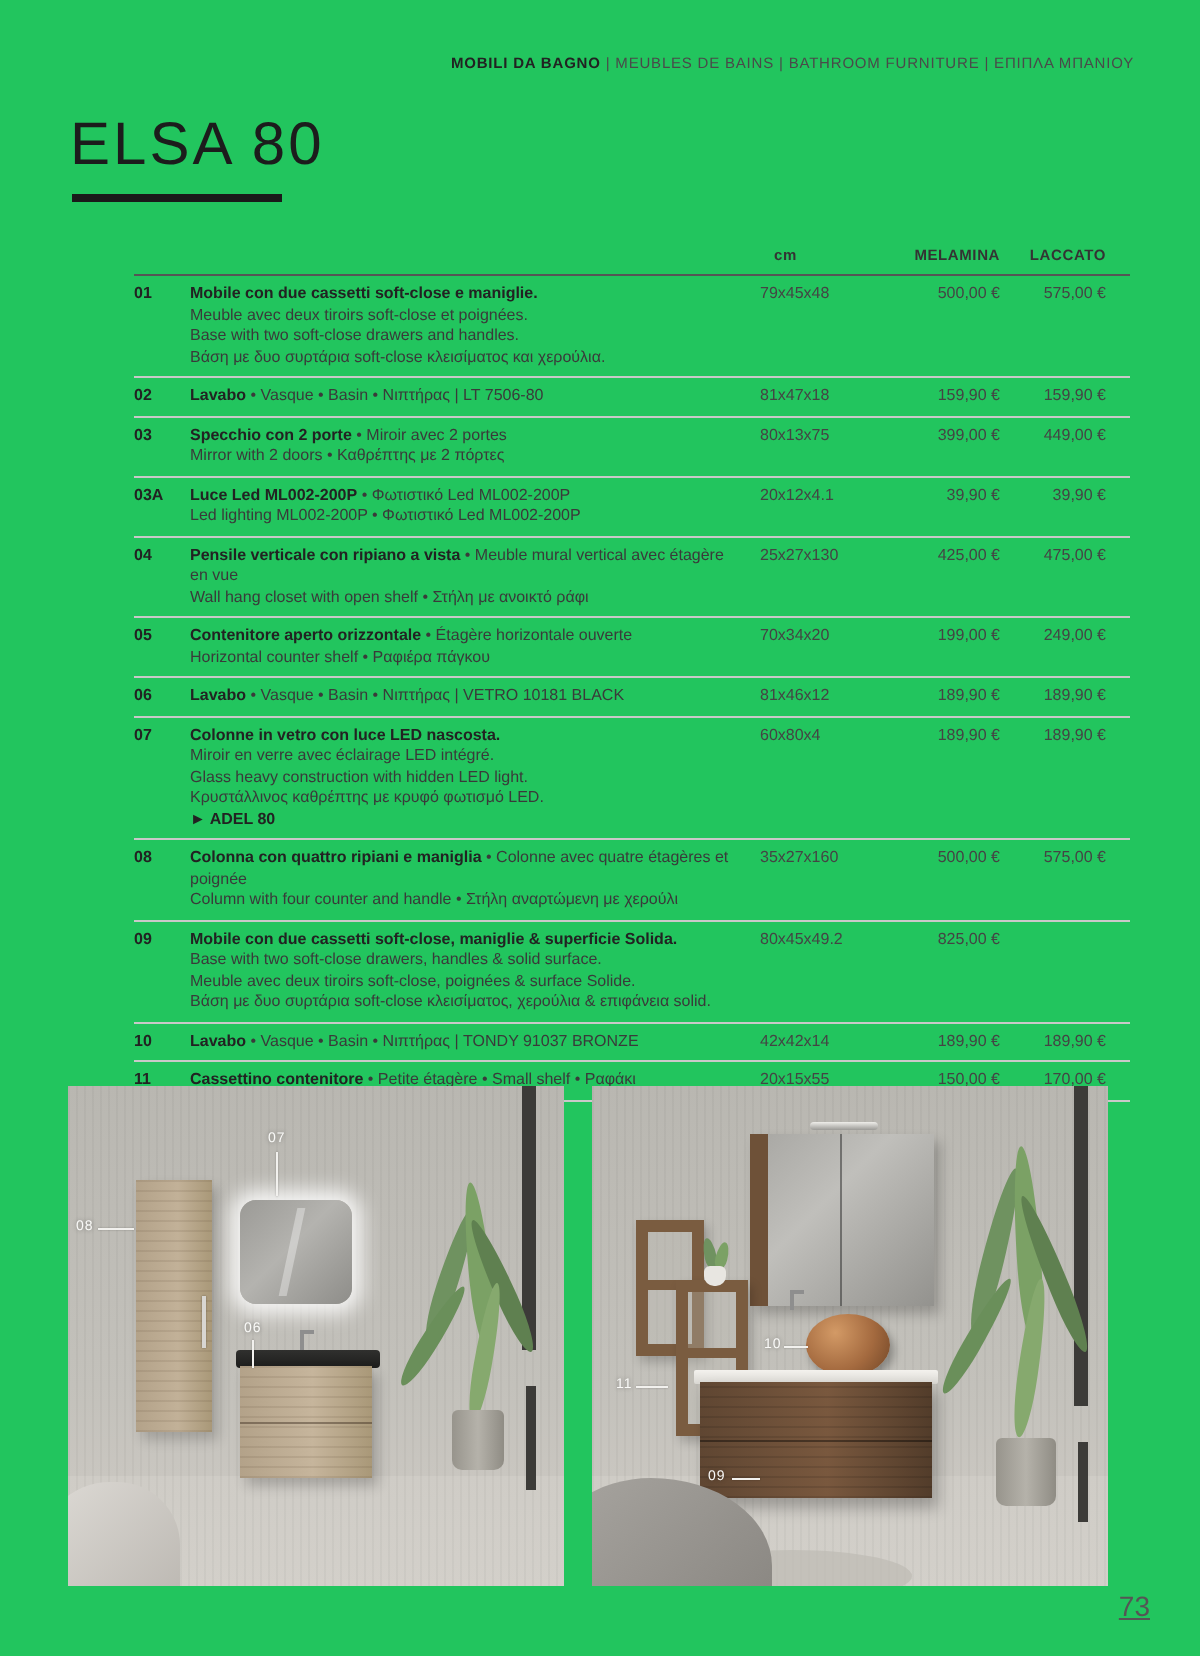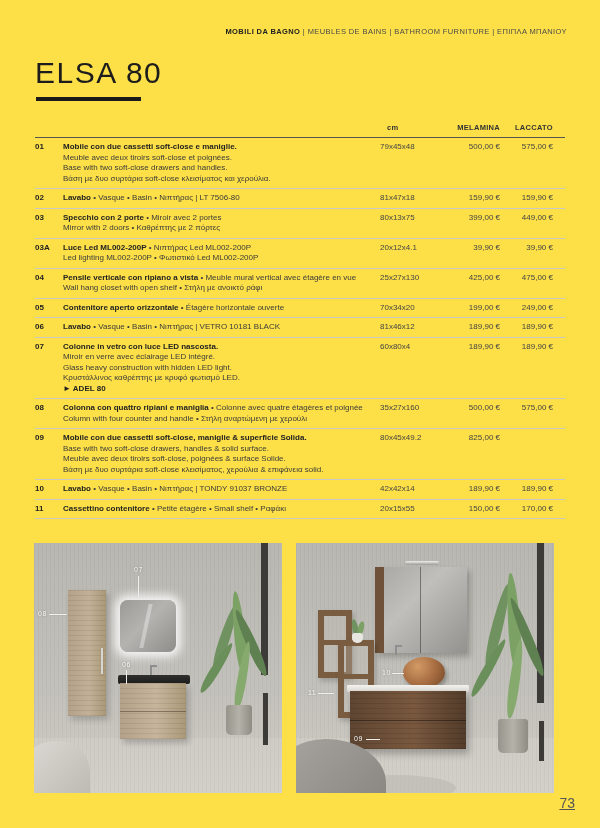--- a/index.html
+++ b/index.html
@@ -1,29 +1,29 @@
 <!DOCTYPE html>
 <html><head>
 <meta charset="utf-8">
 <style>
   html,body{margin:0;padding:0;background:#e9e9e9;}
-  .page{position:relative;width:600px;height:828px;margin:0 auto;background:#fde047;
+  .page{position:relative;width:600px;height:828px;margin:0 auto;background:#22c55e;
         font-family:"Liberation Sans","DejaVu Sans",sans-serif;color:#3a3a3a;overflow:hidden;}
 
   
   .top-header{position:absolute;top:27px;right:33px;font-size:7.5px;letter-spacing:.4px;color:#4a4a4a;white-space:nowrap;}
   .top-header .hb{font-weight:bold;color:#222;}
 
   
   .title{position:absolute;left:35px;top:56px;font-size:30px;font-weight:300;letter-spacing:1.5px;color:#1c1c1c;}
   .title-rule{position:absolute;left:36px;top:97px;width:105px;height:4px;background:#1a1a1a;}
 
   
   .ptable{position:absolute;left:35px;top:118px;width:530px;}
-  .thead,.trow{display:grid;grid-template-columns:28px 1fr 70px 55px 65px;}
+  .thead,.trow{display:grid;grid-template-columns:28px 1fr 70px 55px 65px;margin-left:32px;}
   .thead{padding:5px 0 5px 0;border-bottom:1px solid #555;}
   .thead .hcell{font-size:7.5px;font-weight:bold;color:#333;letter-spacing:.3px;}
   .h-cm{text-align:left;padding-left:12px;}
   .h-mel,.h-lac{text-align:right;}
   .h-lac{padding-right:12px;}
   .trow{padding:4px 0;border-bottom:1px solid #c9c9c9;}
   .cell{font-size:8px;line-height:10.5px;}
   .cell.num{font-weight:bold;color:#222;}
   .cell.desc{padding-right:8px;}
   .cell.desc .bold{font-weight:bold;color:#222;}
@@ -139,41 +139,42 @@
             <div class="line"><span class="bold">Specchio con 2 porte</span><span> • Miroir avec 2 portes</span></div>
             <div class="line"><span>Mirror with 2 doors • Καθρέπτης με 2 πόρτες</span></div>
           </div>
           <div class="cell cm">80x13x75</div>
           <div class="cell mel">399,00 €</div>
           <div class="cell lac">449,00 €</div>
         </div>
         <div class="trow">
           <div class="cell num">03A</div>
           <div class="cell desc">
-            <div class="line"><span class="bold">Luce Led ML002-200P</span><span> • Νιπτήρας Led ML002-200P</span></div>
+            <div class="line"><span class="bold">Luce Led ML002-200P</span><span> • Φωτιστικό Led ML002-200P</span></div>
             <div class="line"><span>Led lighting ML002-200P • Φωτιστικό Led ML002-200P</span></div>
           </div>
           <div class="cell cm">20x12x4.1</div>
           <div class="cell mel">39,90 €</div>
           <div class="cell lac">39,90 €</div>
         </div>
         <div class="trow">
           <div class="cell num">04</div>
           <div class="cell desc">
             <div class="line"><span class="bold">Pensile verticale con ripiano a vista</span><span> • Meuble mural vertical avec étagère en vue</span></div>
             <div class="line"><span>Wall hang closet with open shelf • Στήλη με ανοικτό ράφι</span></div>
           </div>
           <div class="cell cm">25x27x130</div>
           <div class="cell mel">425,00 €</div>
           <div class="cell lac">475,00 €</div>
         </div>
         <div class="trow">
           <div class="cell num">05</div>
           <div class="cell desc">
             <div class="line"><span class="bold">Contenitore aperto orizzontale</span><span> • Étagère horizontale ouverte</span></div>
+            <div class="line"><span>Horizontal counter shelf • Ραφιέρα πάγκου</span></div>
           </div>
           <div class="cell cm">70x34x20</div>
           <div class="cell mel">199,00 €</div>
           <div class="cell lac">249,00 €</div>
         </div>
         <div class="trow">
           <div class="cell num">06</div>
           <div class="cell desc">
             <div class="line"><span class="bold">Lavabo</span><span> • Vasque • Basin • Νιπτήρας | VETRO 10181 BLACK</span></div>
           </div>

